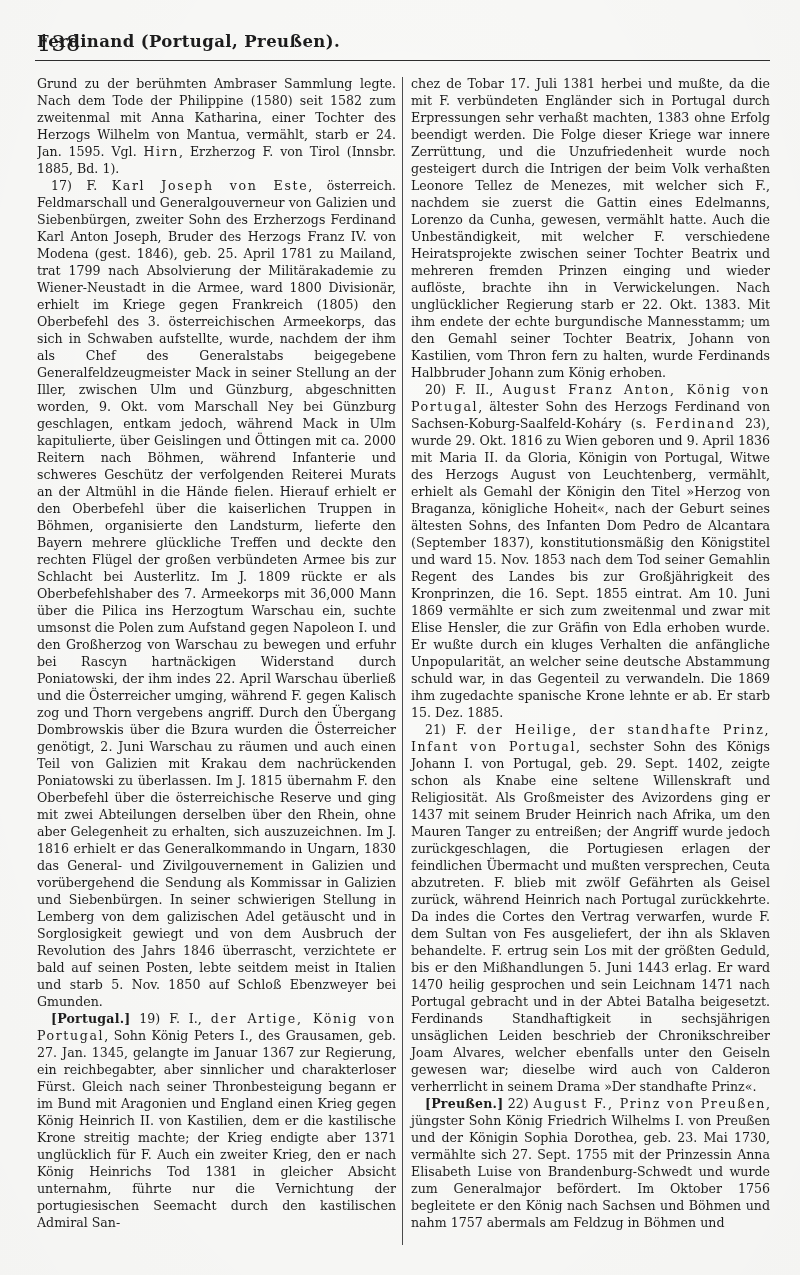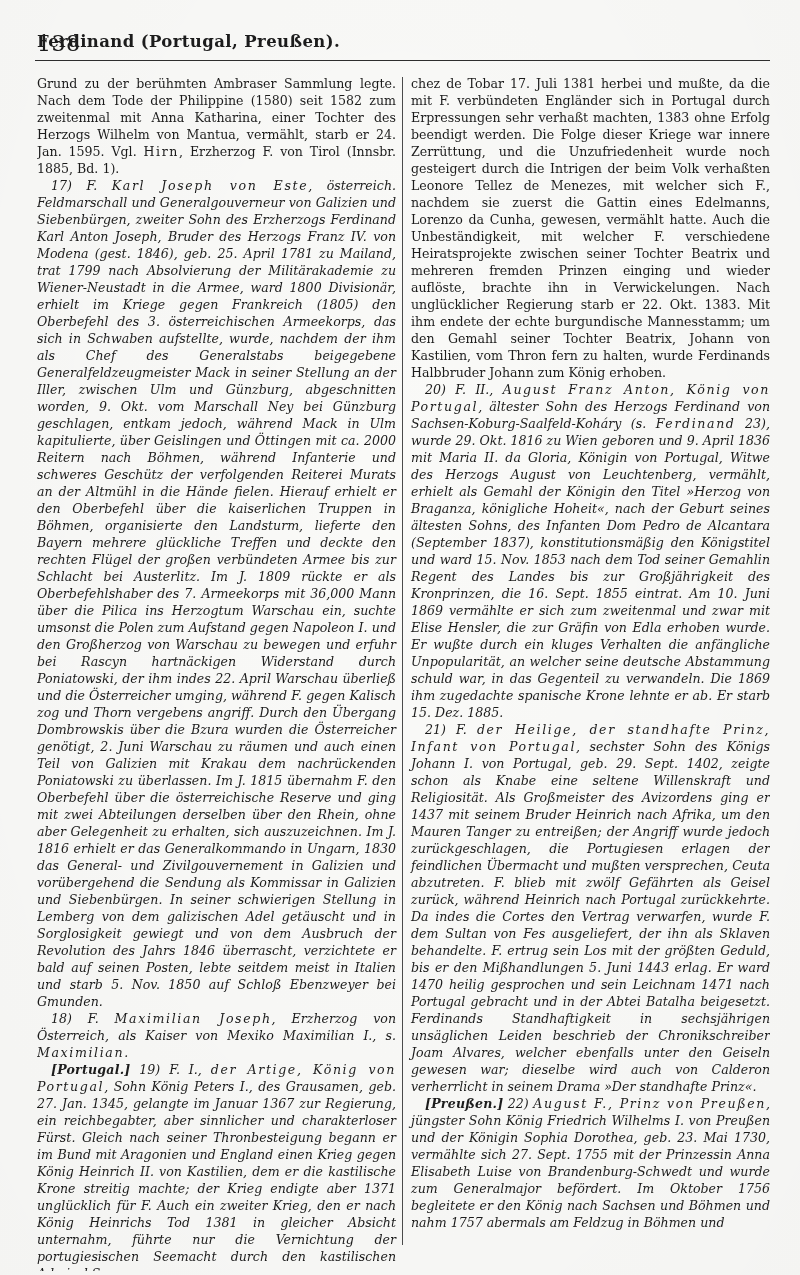--- a/index.html
+++ b/index.html
@@ -68,40 +68,39 @@
     width: 363px;
     height: 100%;
     overflow: hidden;
     font-size: 12.6px;
     line-height: 17px;
     text-align: justify;
   }
   .col-left  { padding-right: 4px; }
   .col-right { margin-left: 8px; padding-left: 3px; }
   .para { margin: 0; }
-  .para.indent { text-indent: 14px; font-style: italic; }
+  .para.indent { text-indent: 14px; }
   .seg-normal { }
   .seg-spaced { letter-spacing: 1.6px; }
   .seg-label  { font-weight: bold; letter-spacing: 0.2px; }
 </style>
 </head>
 <body>
 
 <div class="page">
   <div class="header">
     <span class="page-number">138</span>
     <span class="running-title">Ferdinand (Portugal, Preußen).</span>
   </div>
   <div class="header-rule"></div>
 
   <div class="text-block">
     <div class="col col-left">
         <p class="para"><span class="seg-normal">Grund zu der berühmten Ambraser Sammlung legte. Nach dem Tode der Philippine (1580) seit 1582 zum zweitenmal mit Anna Katharina, einer Tochter des Herzogs Wilhelm von Mantua, vermählt, starb er 24. Jan. 1595. Vgl. </span><span class="seg-spaced">Hirn</span><span class="seg-normal">, Erzherzog F. von Tirol (Innsbr. 1885, Bd. 1).</span></p>
         <p class="para indent"><span class="seg-normal">17) F. </span><span class="seg-spaced">Karl Joseph von Este</span><span class="seg-normal">, österreich. Feldmarschall und Generalgouverneur von Galizien und Siebenbürgen, zweiter Sohn des Erzherzogs Ferdinand Karl Anton Joseph, Bruder des Herzogs Franz IV. von Modena (gest. 1846), geb. 25. April 1781 zu Mailand, trat 1799 nach Absolvierung der Militärakademie zu Wiener-Neustadt in die Armee, ward 1800 Divisionär, erhielt im Kriege gegen Frankreich (1805) den Oberbefehl des 3. österreichischen Armeekorps, das sich in Schwaben aufstellte, wurde, nachdem der ihm als Chef des Generalstabs beigegebene Generalfeldzeugmeister Mack in seiner Stellung an der Iller, zwischen Ulm und Günzburg, abgeschnitten worden, 9. Okt. vom Marschall Ney bei Günzburg geschlagen, entkam jedoch, während Mack in Ulm kapitulierte, über Geislingen und Öttingen mit ca. 2000 Reitern nach Böhmen, während Infanterie und schweres Geschütz der verfolgenden Reiterei Murats an der Altmühl in die Hände fielen. Hierauf erhielt er den Oberbefehl über die kaiserlichen Truppen in Böhmen, organisierte den Landsturm, lieferte den Bayern mehrere glückliche Treffen und deckte den rechten Flügel der großen verbündeten Armee bis zur Schlacht bei Austerlitz. Im J. 1809 rückte er als Oberbefehlshaber des 7. Armeekorps mit 36,000 Mann über die Pilica ins Herzogtum Warschau ein, suchte umsonst die Polen zum Aufstand gegen Napoleon I. und den Großherzog von Warschau zu bewegen und erfuhr bei Rascyn hartnäckigen Widerstand durch Poniatowski, der ihm indes 22. April Warschau überließ und die Österreicher umging, während F. gegen Kalisch zog und Thorn vergebens angriff. Durch den Übergang Dombrowskis über die Bzura wurden die Österreicher genötigt, 2. Juni Warschau zu räumen und auch einen Teil von Galizien mit Krakau dem nachrückenden Poniatowski zu überlassen. Im J. 1815 übernahm F. den Oberbefehl über die österreichische Reserve und ging mit zwei Abteilungen derselben über den Rhein, ohne aber Gelegenheit zu erhalten, sich auszuzeichnen. Im J. 1816 erhielt er das Generalkommando in Ungarn, 1830 das General- und Zivilgouvernement in Galizien und vorübergehend die Sendung als Kommissar in Galizien und Siebenbürgen. In seiner schwierigen Stellung in Lemberg von dem galizischen Adel getäuscht und in Sorglosigkeit gewiegt und von dem Ausbruch der Revolution des Jahrs 1846 überrascht, verzichtete er bald auf seinen Posten, lebte seitdem meist in Italien und starb 5. Nov. 1850 auf Schloß Ebenzweyer bei Gmunden.</span></p>
-        <p class="para indent"><span class="seg-normal">18) F. </span><span class="seg-spaced">Maximilian Joseph</span><span class="seg-normal">, Erzherzog von Österreich, als Kaiser von Mexiko Maximilian I., s. </span><span class="seg-spaced">Maximilian</span><span class="seg-normal">.</span></p>
         <p class="para indent"><span class="seg-label">[Portugal.]</span><span class="seg-normal"> 19) F. I., </span><span class="seg-spaced">der Artige, König von Portugal</span><span class="seg-normal">, Sohn König Peters I., des Grausamen, geb. 27. Jan. 1345, gelangte im Januar 1367 zur Regierung, ein reichbegabter, aber sinnlicher und charakterloser Fürst. Gleich nach seiner Thronbesteigung begann er im Bund mit Aragonien und England einen Krieg gegen König Heinrich II. von Kastilien, dem er die kastilische Krone streitig machte; der Krieg endigte aber 1371 unglücklich für F. Auch ein zweiter Krieg, den er nach König Heinrichs Tod 1381 in gleicher Absicht unternahm, führte nur die Vernichtung der portugiesischen Seemacht durch den kastilischen Admiral San-</span></p>
       </div>
     <div class="col col-right">
         <p class="para"><span class="seg-normal">chez de Tobar 17. Juli 1381 herbei und mußte, da die mit F. verbündeten Engländer sich in Portugal durch Erpressungen sehr verhaßt machten, 1383 ohne Erfolg beendigt werden. Die Folge dieser Kriege war innere Zerrüttung, und die Unzufriedenheit wurde noch gesteigert durch die Intrigen der beim Volk verhaßten Leonore Tellez de Menezes, mit welcher sich F., nachdem sie zuerst die Gattin eines Edelmanns, Lorenzo da Cunha, gewesen, vermählt hatte. Auch die Unbeständigkeit, mit welcher F. verschiedene Heiratsprojekte zwischen seiner Tochter Beatrix und mehreren fremden Prinzen einging und wieder auflöste, brachte ihn in Verwickelungen. Nach unglücklicher Regierung starb er 22. Okt. 1383. Mit ihm endete der echte burgundische Mannesstamm; um den Gemahl seiner Tochter Beatrix, Johann von Kastilien, vom Thron fern zu halten, wurde Ferdinands Halbbruder Johann zum König erhoben.</span></p>
         <p class="para indent"><span class="seg-normal">20) F. II., </span><span class="seg-spaced">August Franz Anton, König von Portugal</span><span class="seg-normal">, ältester Sohn des Herzogs Ferdinand von Sachsen-Koburg-Saalfeld-Koháry (s. </span><span class="seg-spaced">Ferdinand</span><span class="seg-normal"> 23), wurde 29. Okt. 1816 zu Wien geboren und 9. April 1836 mit Maria II. da Gloria, Königin von Portugal, Witwe des Herzogs August von Leuchtenberg, vermählt, erhielt als Gemahl der Königin den Titel »Herzog von Braganza, königliche Hoheit«, nach der Geburt seines ältesten Sohns, des Infanten Dom Pedro de Alcantara (September 1837), konstitutionsmäßig den Königstitel und ward 15. Nov. 1853 nach dem Tod seiner Gemahlin Regent des Landes bis zur Großjährigkeit des Kronprinzen, die 16. Sept. 1855 eintrat. Am 10. Juni 1869 vermählte er sich zum zweitenmal und zwar mit Elise Hensler, die zur Gräfin von Edla erhoben wurde. Er wußte durch ein kluges Verhalten die anfängliche Unpopularität, an welcher seine deutsche Abstammung schuld war, in das Gegenteil zu verwandeln. Die 1869 ihm zugedachte spanische Krone lehnte er ab. Er starb 15. Dez. 1885.</span></p>
         <p class="para indent"><span class="seg-normal">21) F. </span><span class="seg-spaced">der Heilige, der standhafte Prinz, Infant von Portugal</span><span class="seg-normal">, sechster Sohn des Königs Johann I. von Portugal, geb. 29. Sept. 1402, zeigte schon als Knabe eine seltene Willenskraft und Religiosität. Als Großmeister des Avizordens ging er 1437 mit seinem Bruder Heinrich nach Afrika, um den Mauren Tanger zu entreißen; der Angriff wurde jedoch zurückgeschlagen, die Portugiesen erlagen der feindlichen Übermacht und mußten versprechen, Ceuta abzutreten. F. blieb mit zwölf Gefährten als Geisel zurück, während Heinrich nach Portugal zurückkehrte. Da indes die Cortes den Vertrag verwarfen, wurde F. dem Sultan von Fes ausgeliefert, der ihn als Sklaven behandelte. F. ertrug sein Los mit der größten Geduld, bis er den Mißhandlungen 5. Juni 1443 erlag. Er ward 1470 heilig gesprochen und sein Leichnam 1471 nach Portugal gebracht und in der Abtei Batalha beigesetzt. Ferdinands Standhaftigkeit in sechsjährigen unsäglichen Leiden beschrieb der Chronikschreiber Joam Alvares, welcher ebenfalls unter den Geiseln gewesen war; dieselbe wird auch von Calderon verherrlicht in seinem Drama »Der standhafte Prinz«.</span></p>
         <p class="para indent"><span class="seg-label">[Preußen.]</span><span class="seg-normal"> 22) </span><span class="seg-spaced">August F., Prinz von Preußen</span><span class="seg-normal">, jüngster Sohn König Friedrich Wilhelms I. von Preußen und der Königin Sophia Dorothea, geb. 23. Mai 1730, vermählte sich 27. Sept. 1755 mit der Prinzessin Anna Elisabeth Luise von Brandenburg-Schwedt und wurde zum Generalmajor befördert. Im Oktober 1756 begleitete er den König nach Sachsen und Böhmen und nahm 1757 abermals am Feldzug in Böhmen und</span></p>
       </div>
   </div>
 

